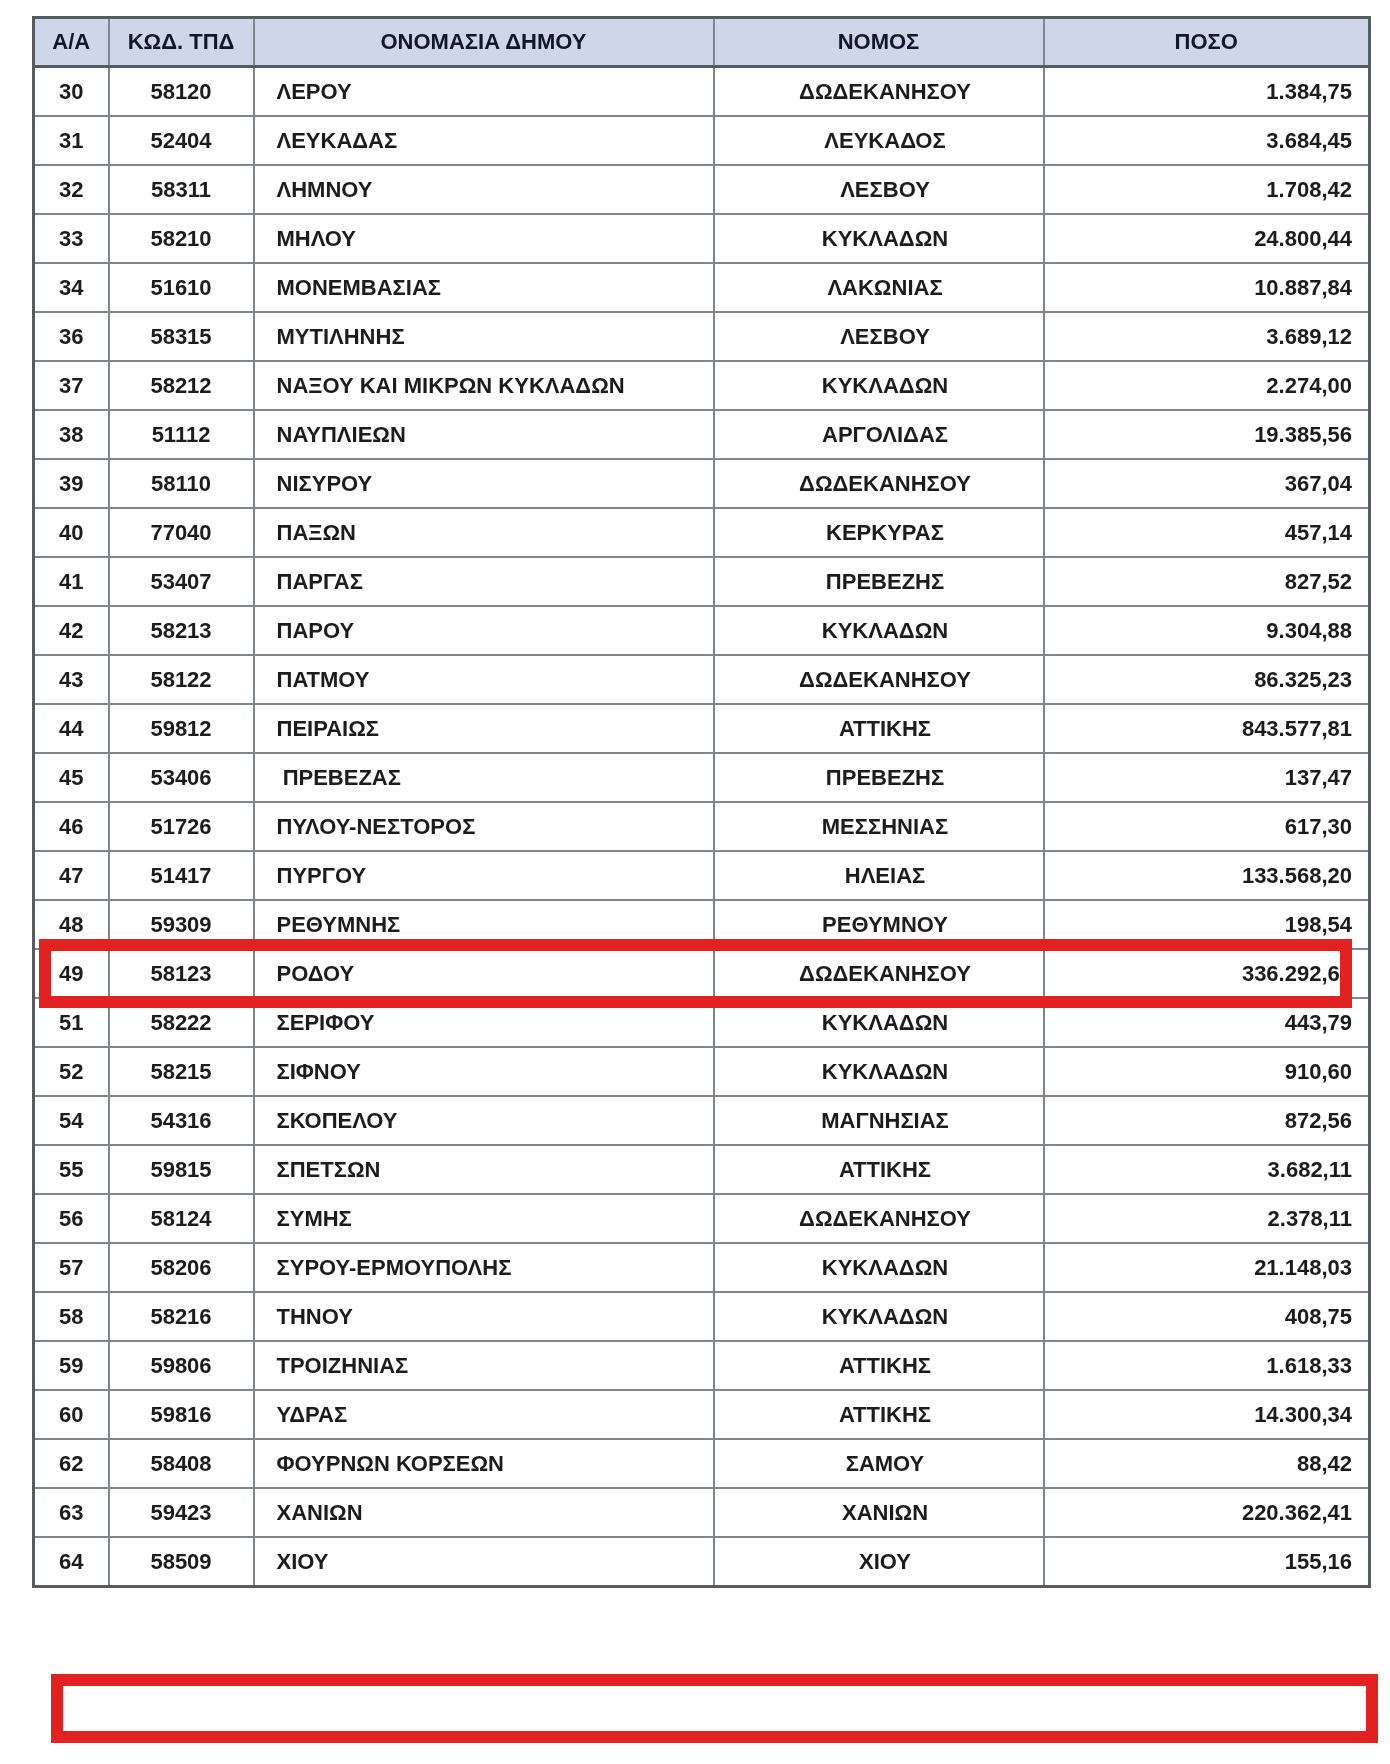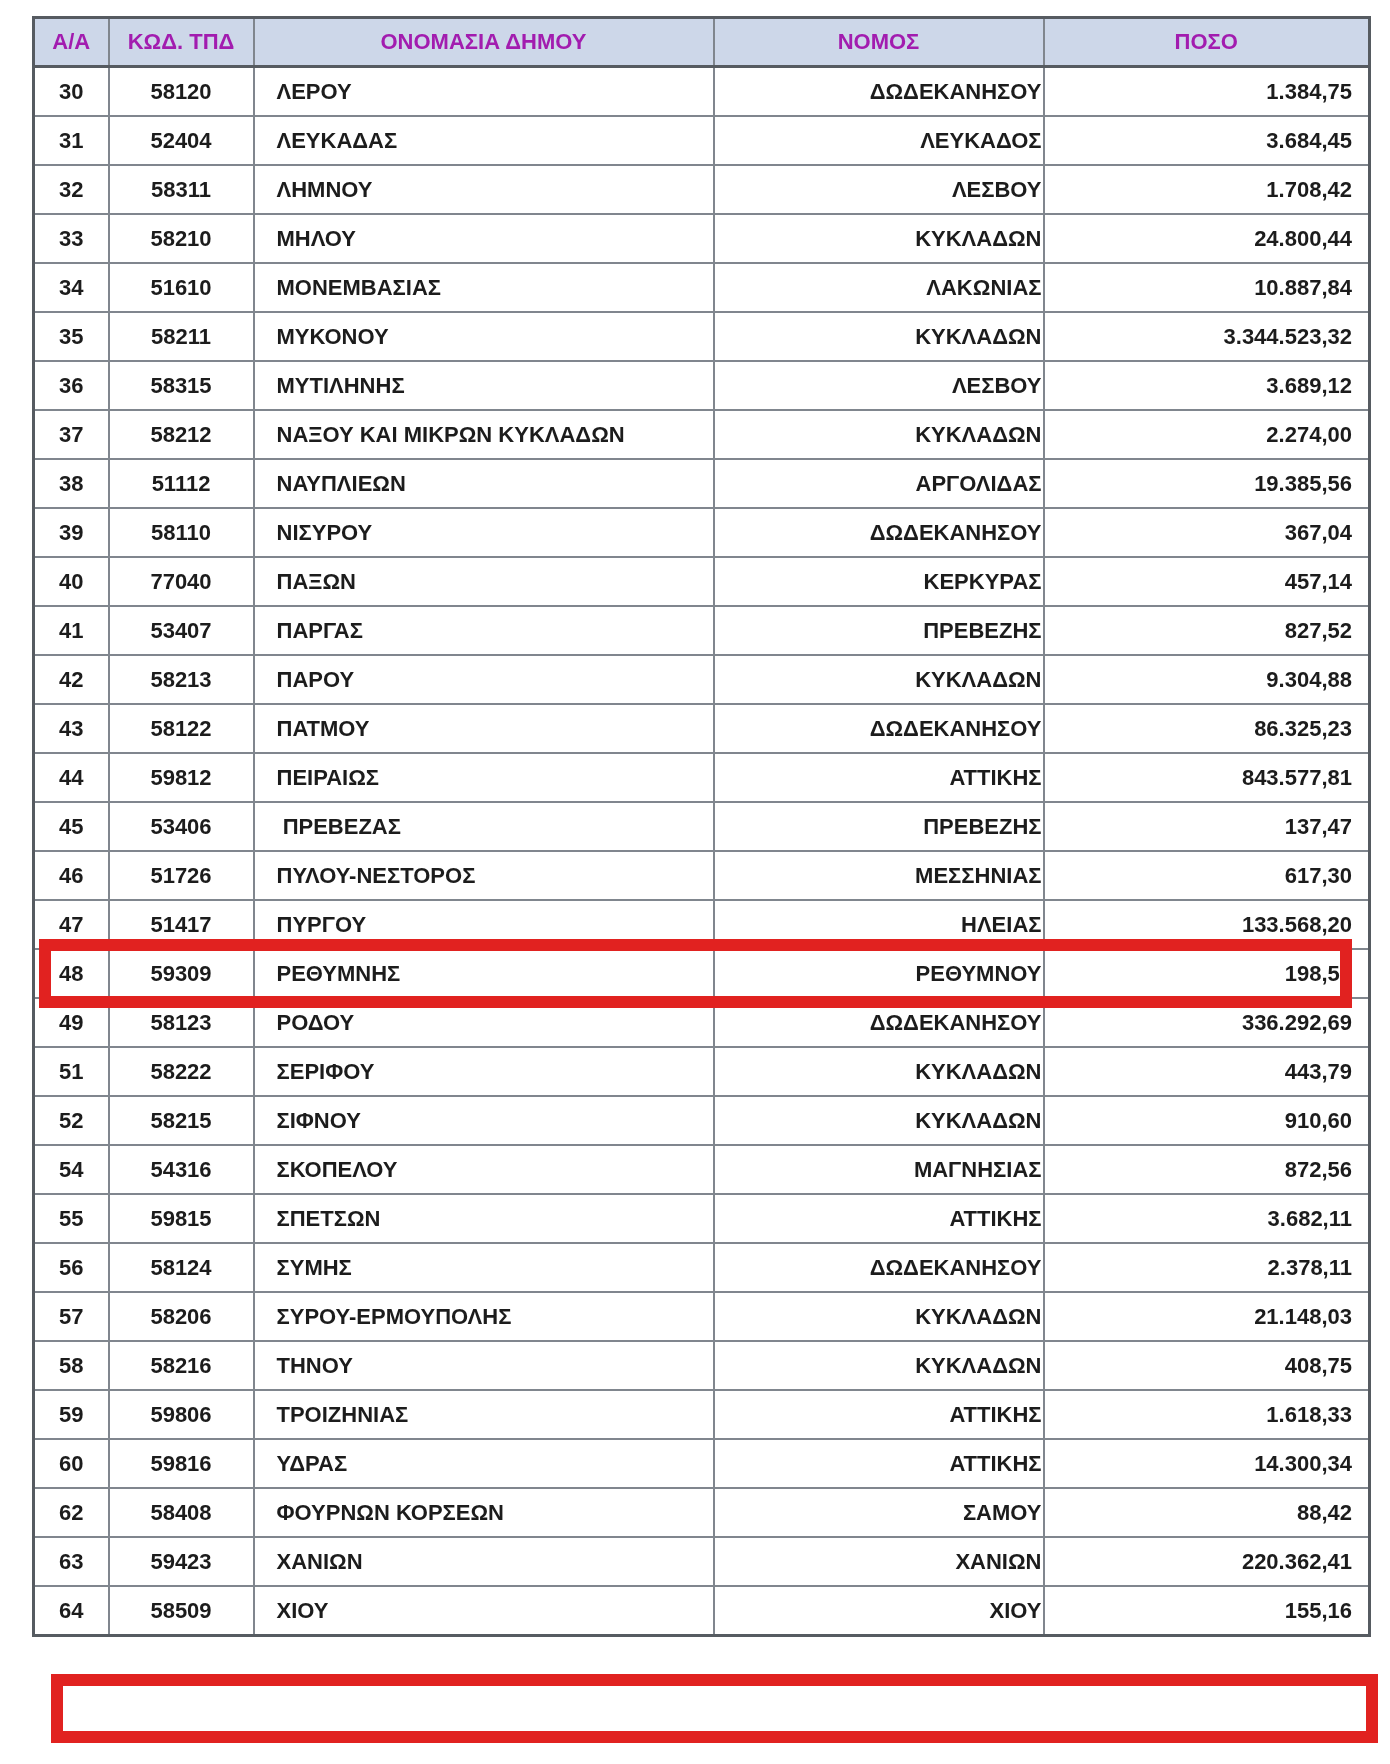--- a/index.html
+++ b/index.html
@@ -18,30 +18,30 @@
   }
   .grid th,.grid td{
     border:2px solid #80868e;
     font-weight:bold;
     color:#1c1c1c;
     font-size:22px;
     overflow:hidden;
   }
   .grid thead th{
     background:#cdd7e9;
-    color:#a21caf;
+    color:#0f172a;
     height:44px;
     text-align:center;
     border-bottom:3px solid #565b61;
   }
   .grid td{height:45px;background:#ffffff;}
   .c-aa{text-align:center;}
   .c-code{text-align:center;margin-top:18px;}
   .c-name{text-align:left;padding-left:22px;white-space:pre-wrap;}
-  .c-nomos{text-align:right;padding-left:14px;}
+  .c-nomos{text-align:center;padding-left:14px;}
   .c-amount{text-align:right;padding-right:16px;}
   .red-box{
     position:absolute;
     background:transparent;
     pointer-events:none;
     z-index:5;
   }
 </style>
 </head>
 <body>
@@ -94,27 +94,20 @@
       <td class="c-amount">24.800,44</td>
     </tr>
         <tr>
       <td class="c-aa">34</td>
       <td class="c-code">51610</td>
       <td class="c-name">ΜΟΝΕΜΒΑΣΙΑΣ</td>
       <td class="c-nomos">ΛΑΚΩΝΙΑΣ</td>
       <td class="c-amount">10.887,84</td>
     </tr>
         <tr>
-      <td class="c-aa">35</td>
-      <td class="c-code">58211</td>
-      <td class="c-name">ΜΥΚΟΝΟΥ</td>
-      <td class="c-nomos">ΚΥΚΛΑΔΩΝ</td>
-      <td class="c-amount">3.344.523,32</td>
-    </tr>
-        <tr>
       <td class="c-aa">36</td>
       <td class="c-code">58315</td>
       <td class="c-name">ΜΥΤΙΛΗΝΗΣ</td>
       <td class="c-nomos">ΛΕΣΒΟΥ</td>
       <td class="c-amount">3.689,12</td>
     </tr>
         <tr>
       <td class="c-aa">37</td>
       <td class="c-code">58212</td>
       <td class="c-name">ΝΑΞΟΥ ΚΑΙ ΜΙΚΡΩΝ ΚΥΚΛΑΔΩΝ</td>

